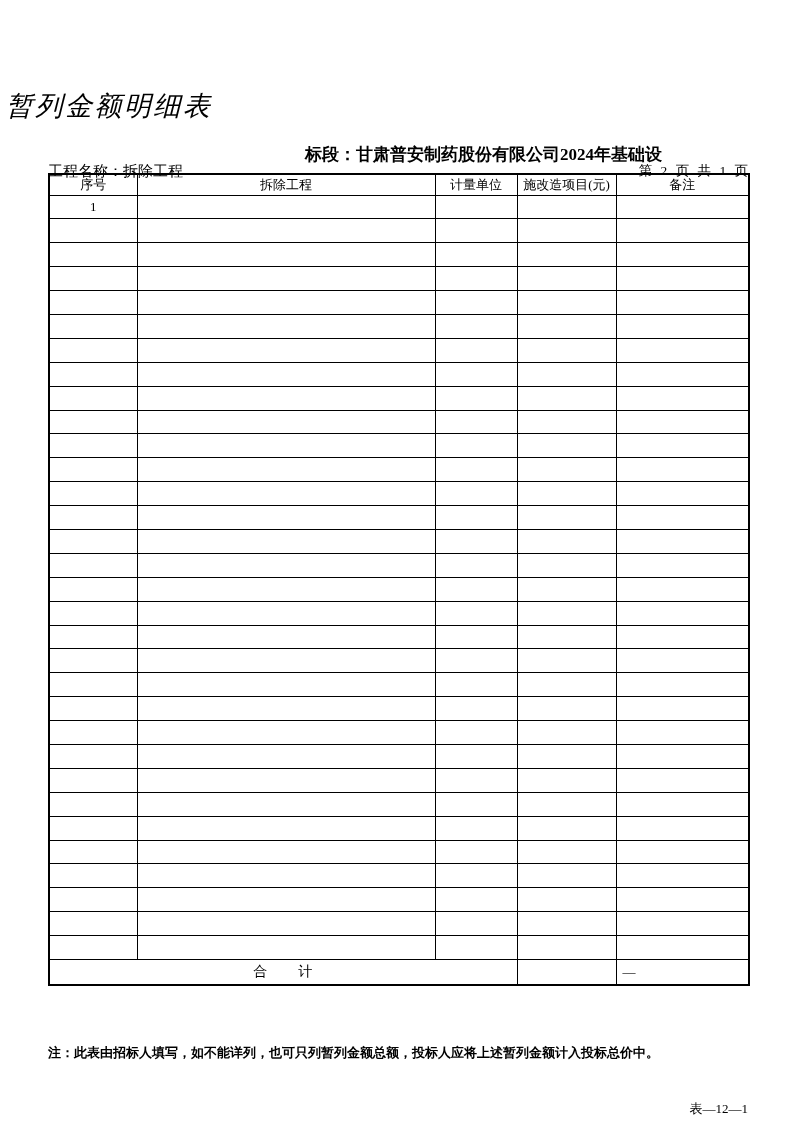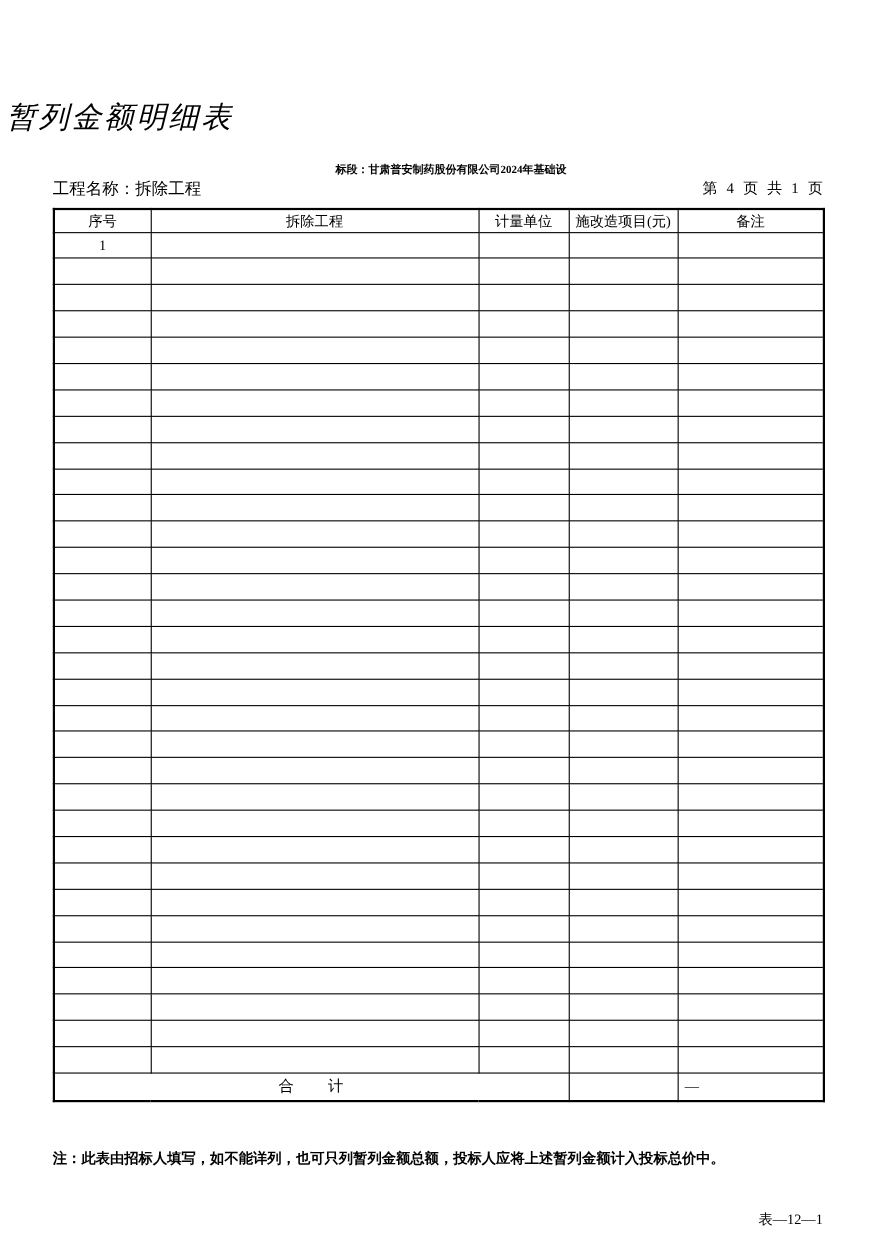--- a/index.html
+++ b/index.html
@@ -16,29 +16,29 @@
   }
   .page{position:absolute;inset:0;}
   .doc-title{
     position:absolute;top:82px;left:0;width:100%;margin:6px;
     text-align:left;font-size:27px;font-weight:400;letter-spacing:2.5px;font-style:italic;
   }
   .project-label{
     position:absolute;left:48px;top:162px;font-size:15px;white-space:nowrap;
   }
   .section-label{
-    position:absolute;left:305px;top:147px;font-size:10px;font-weight:bold;
+    position:absolute;left:305px;top:147px;font-size:17px;font-weight:bold;
     line-height:15.5px;white-space:nowrap;
   }
   .page-indicator{
     position:absolute;right:52px;top:162px;font-size:13.5px;
     word-spacing:5px;white-space:nowrap;
   }
   table.main-table{
-    position:absolute;left:48px;top:189px;width:700px;
+    position:absolute;left:48px;top:173px;width:700px;
     border-collapse:collapse;table-layout:fixed;
     border:2px solid var(--border-color);
   }
   .main-table th,.main-table td{
     border:1px solid var(--border-color);
     padding:0 2px;text-align:center;vertical-align:middle;
     font-size:13px;overflow:hidden;white-space:nowrap;
   }
   .main-table thead tr{height:21px;}
   .main-table thead th{font-weight:400;}
@@ -60,21 +60,21 @@
 <div class="page">
 
   <h1 class="doc-title">暂列金额明细表</h1>
 
   <div class="project-label">工程名称：拆除工程</div>
 
   <div class="section-label">
     <div>标段：甘肃普安制药股份有限公司2024年基础设</div>
   </div>
 
-  <div class="page-indicator">第 4 页 共 1 页</div>
+  <div class="page-indicator">第 2 页 共 1 页</div>
 
   <table class="main-table">
     <colgroup>
       <col style="width:88px">
       <col style="width:298px">
       <col style="width:82px">
       <col style="width:99px">
       <col style="width:133px">
     </colgroup>
     <thead>

